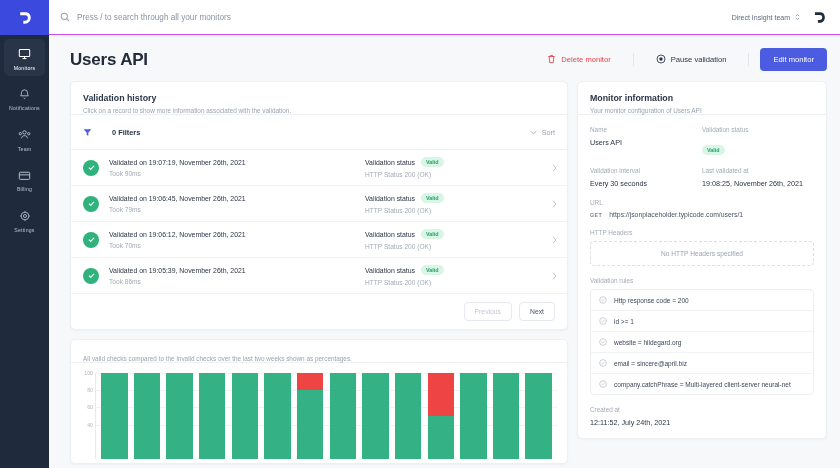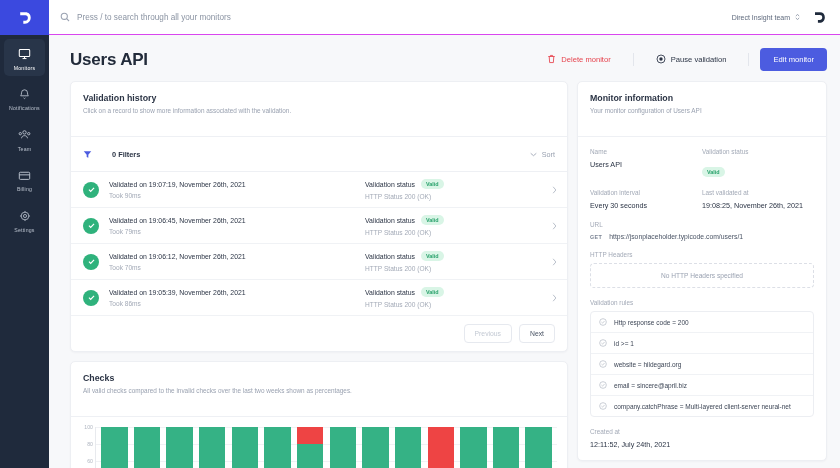--- a/index.html
+++ b/index.html
@@ -94,21 +94,21 @@
   }
   .col-left { flex: 1 1 auto; min-width: 0; display: flex; flex-direction: column; gap: 9px; }
   .col-right { flex: 0 0 250px; }
 
   .card {
     background: #ffffff;
     border: 1px solid #edeff3;
     border-radius: 5px;
     box-shadow: 0 1px 2px rgba(24,32,48,.035);
   }
-  .card-head { padding: 11px 12px 22px 12px; border-bottom: 1px solid #eef0f4; }
+  .card-head { padding: 11px 12px 0 12px; border-bottom: 1px solid #eef0f4; }
   .card-title { font-size: 8.8px; font-weight: bold; color: #2b3445; }
   .card-sub { font-size: 6.4px; color: #9aa2b1; margin-top: 4px; }
 
   
   .filter-row {
     display: flex; align-items: center; justify-content: space-between;
     padding: 8px 12px; border-bottom: 1px solid #eef0f4;
   }
   .filter-left { display: flex; align-items: center; gap: 8px; cursor: pointer; }
   .filter-text { font-size: 7.4px; color: #2b3445; font-weight: bold; padding-left: 12px; }
@@ -455,21 +455,20 @@
           </div>
 
           <div class="pager">
             <button class="pg-btn disabled">Previous</button>
             <button class="pg-btn">Next</button>
           </div>
         </div>
 
         <div class="card">
           <div class="card-head">
-            <div class="card-title">Checks</div>
             <div class="card-sub">All valid checks compared to the invalid checks over the last two weeks shown as percentages.</div>
           </div>
           <div class="checks-body">
             <div class="chart">
               <div class="y-axis" id="y-axis">
                   <div class="y-tick" style="top: 0%;">100</div>
                   <div class="y-tick" style="top: 20%;">80</div>
                   <div class="y-tick" style="top: 40%;">60</div>
                   <div class="y-tick" style="top: 60%;">40</div>
                 </div>

